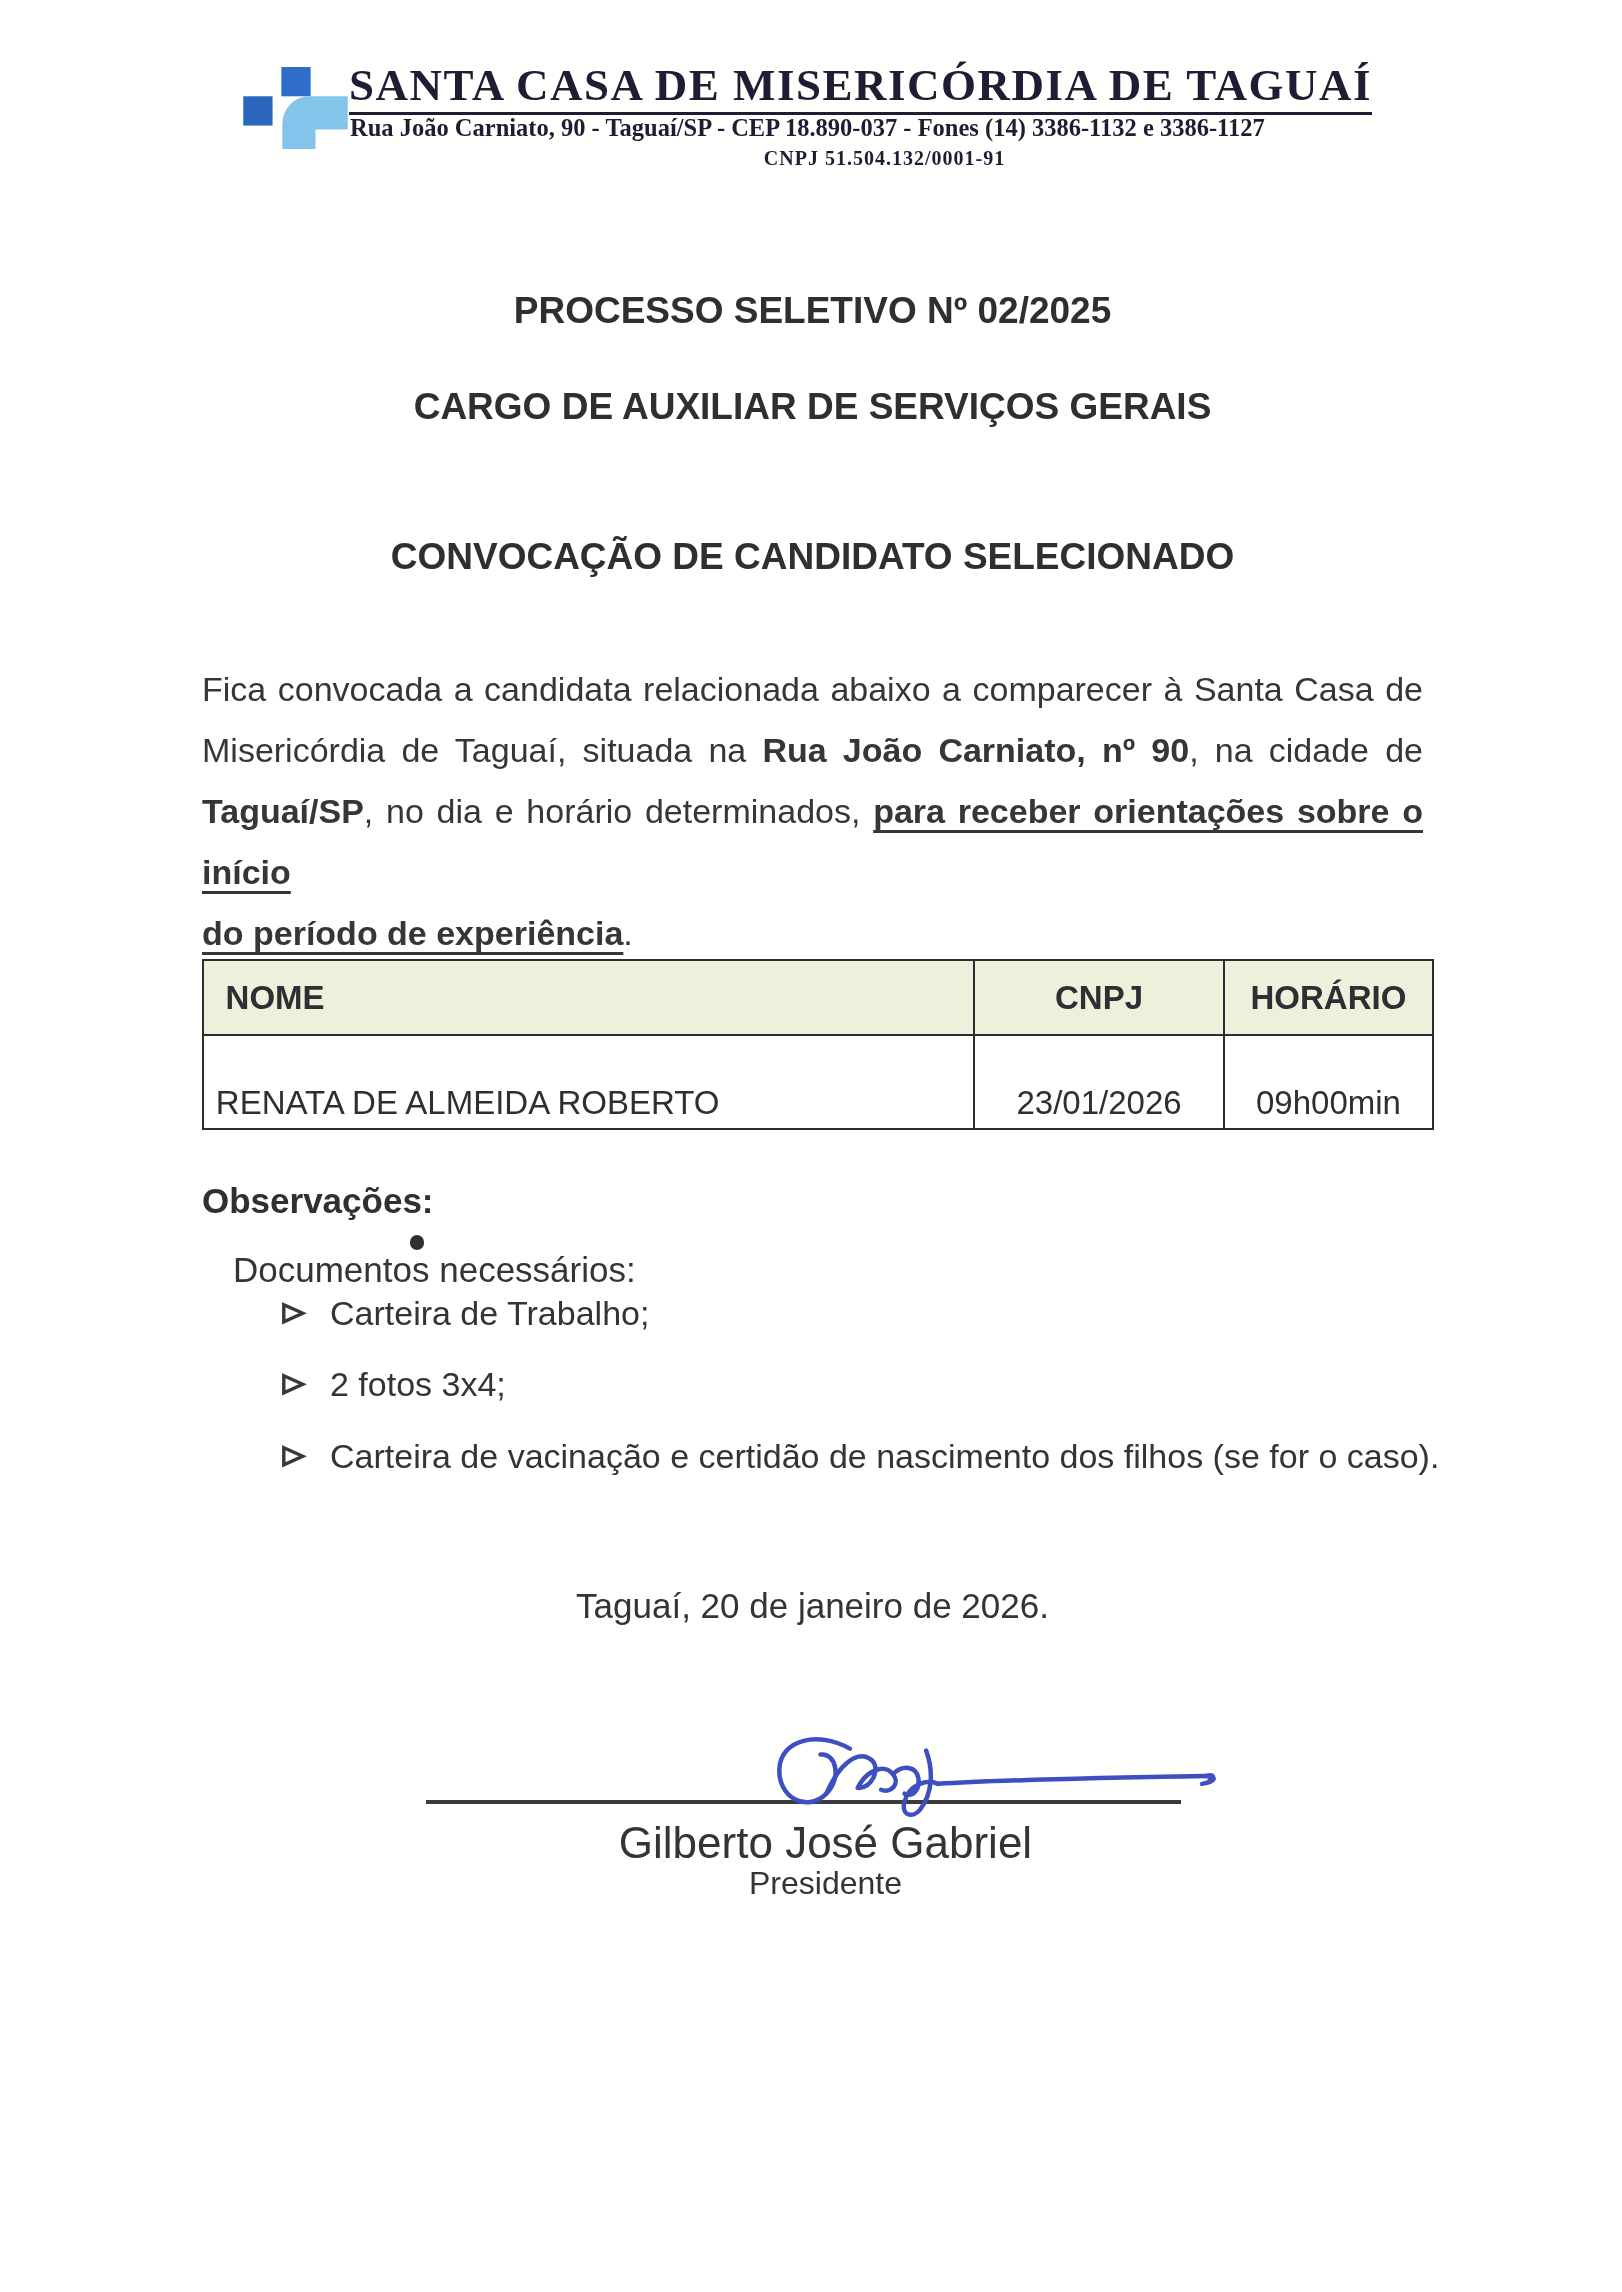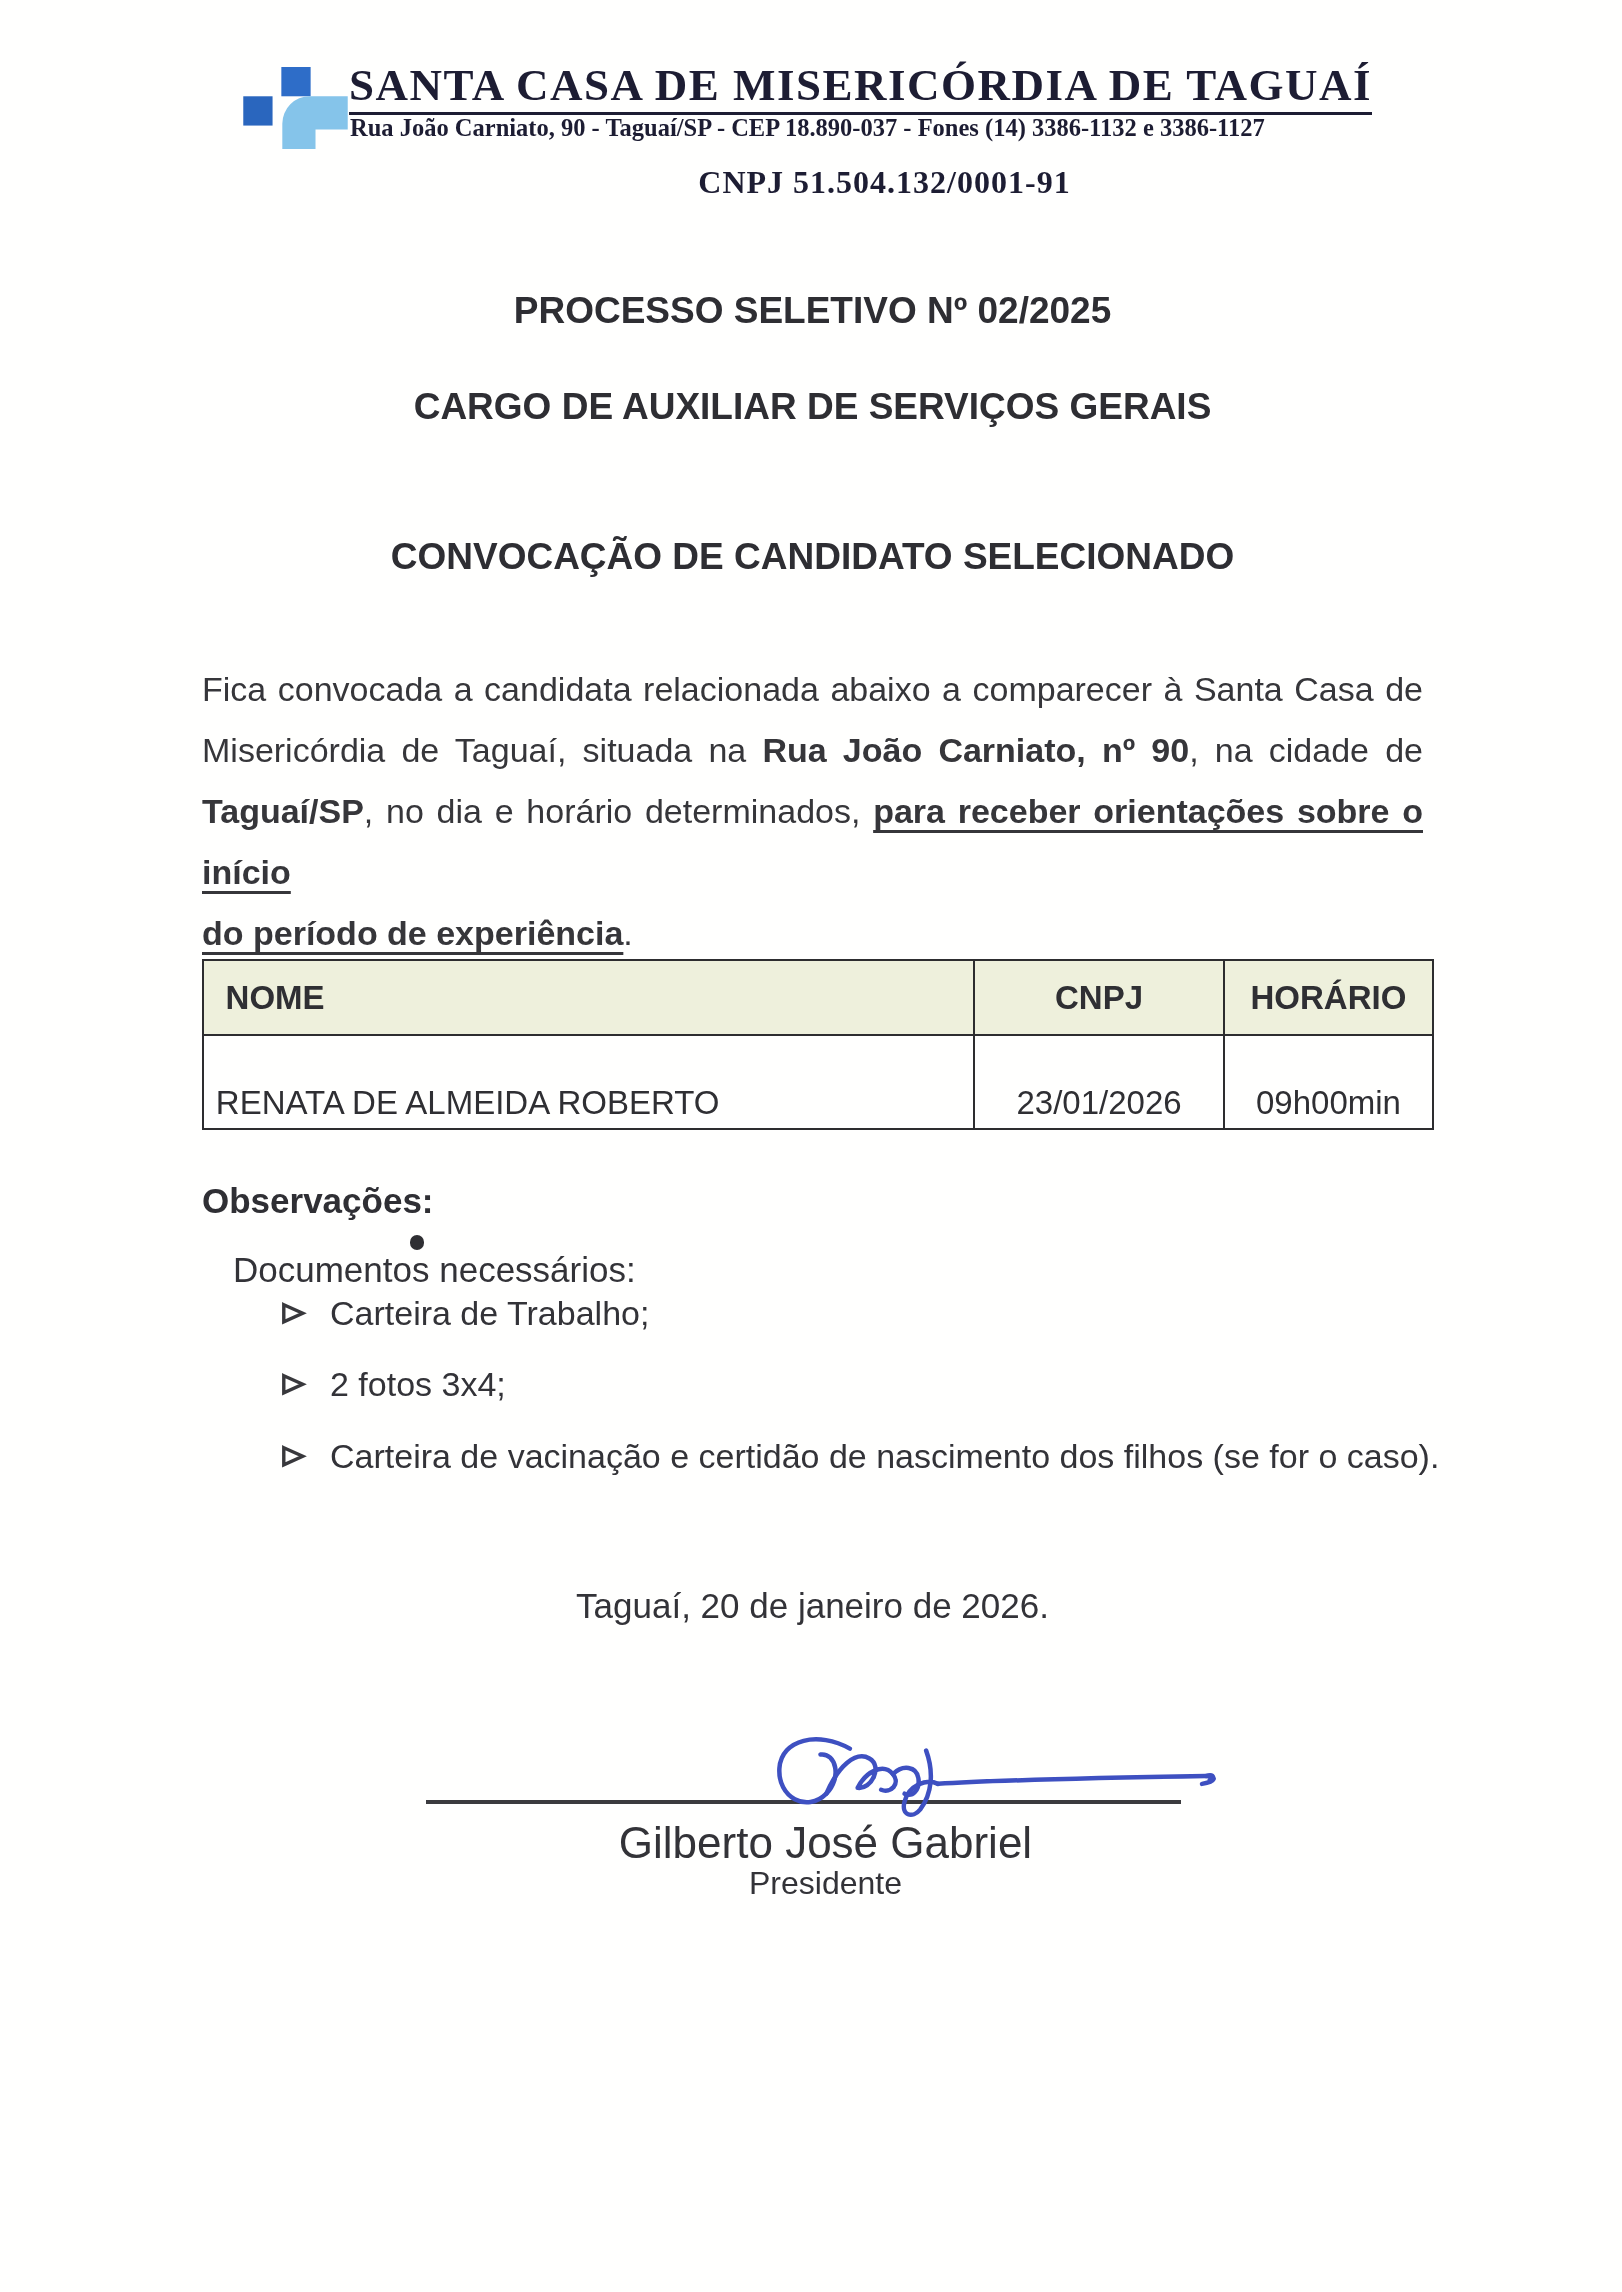--- a/index.html
+++ b/index.html
@@ -17,21 +17,21 @@
     white-space:nowrap;
   }
   .org-address{
     position:absolute;left:350px;top:114px;width:1073px;
     font-family:"Liberation Serif", serif;font-weight:bold;font-size:24.5px;
     color:#1d1d33;white-space:nowrap;
   }
   .org-center{position:absolute;left:348px;top:144px;width:1073px;text-align:center;
     font-family:"Liberation Serif", serif;font-weight:bold;color:#1d1d33;}
   .org-email{font-size:25.5px;}
-  .org-cnpj{font-size:32px;letter-spacing:1px;margin-top:20px;}
+  .org-cnpj{font-size:20px;letter-spacing:1px;margin-top:3px;}
   
   .h-center{position:absolute;left:202px;width:1221px;text-align:center;
     font-weight:bold;font-size:37px;color:#2e2e33;white-space:nowrap;}
   .h1{top:290px;}
   .h2{top:386px;}
   .h3{top:536px;}
   
   .para{position:absolute;left:202px;top:659px;width:1221px;
     font-size:34px;color:#36363a;}
   .para .pline{line-height:61px;text-align:justify;}

